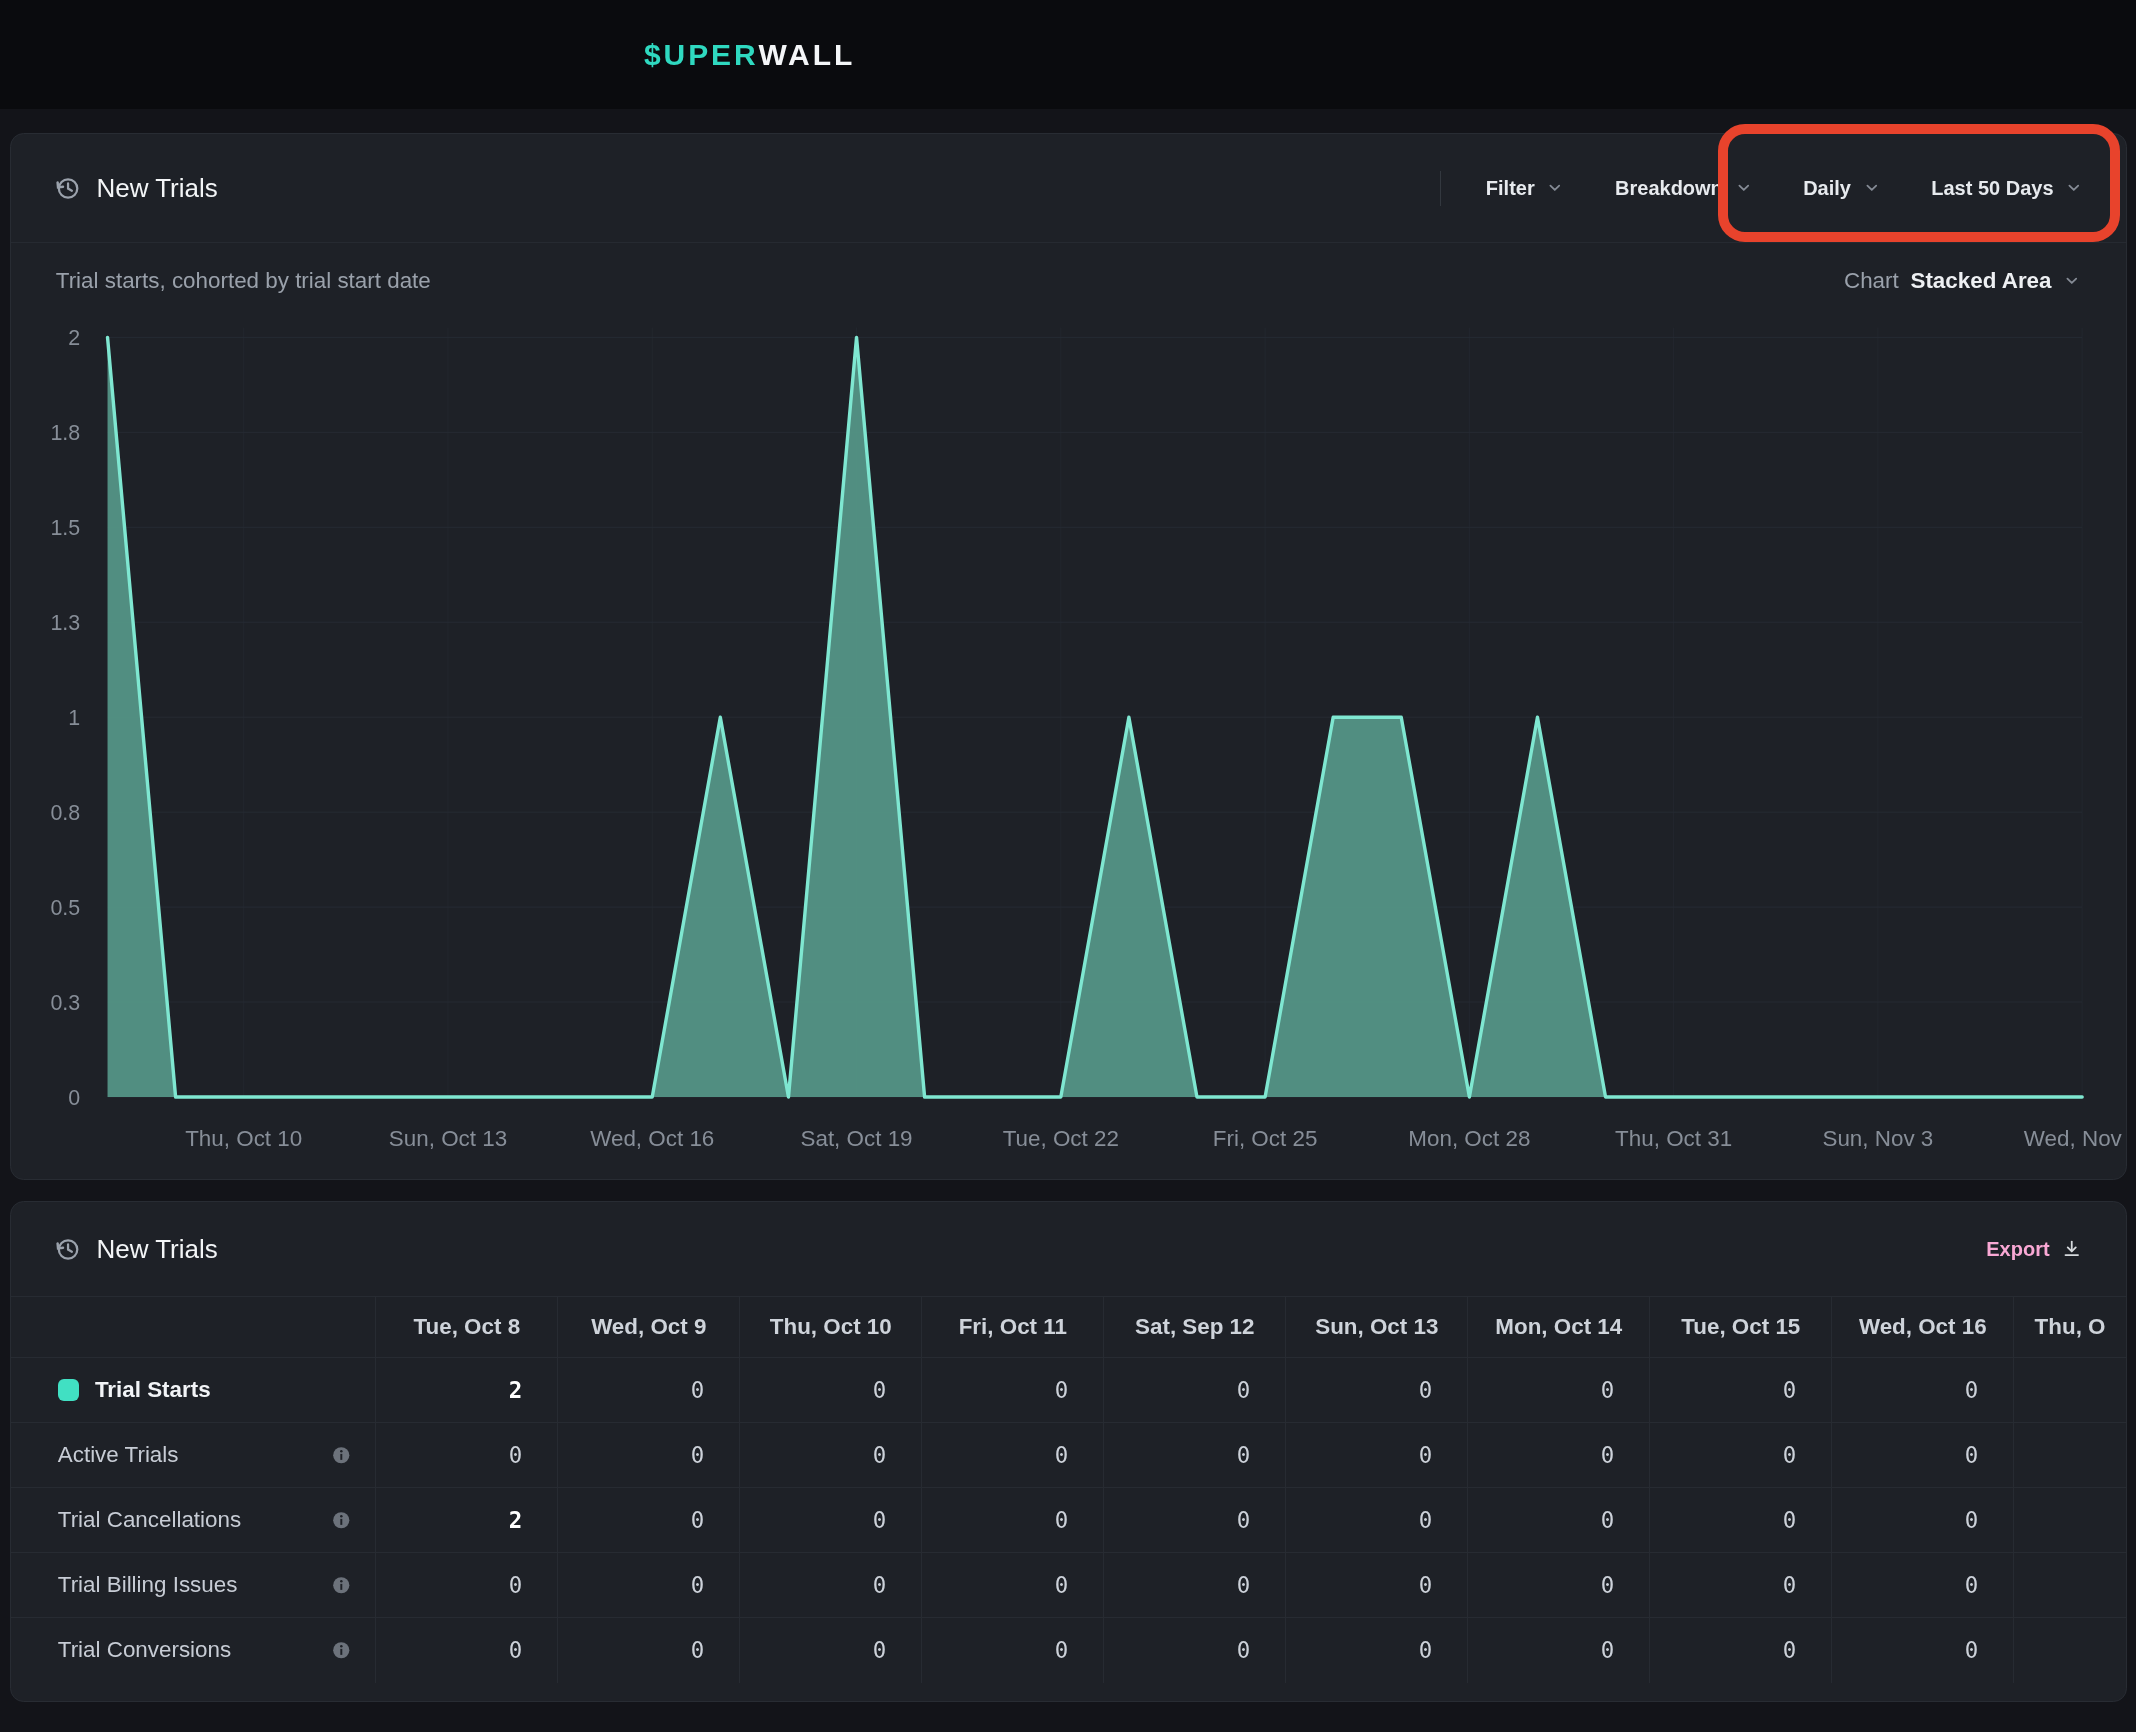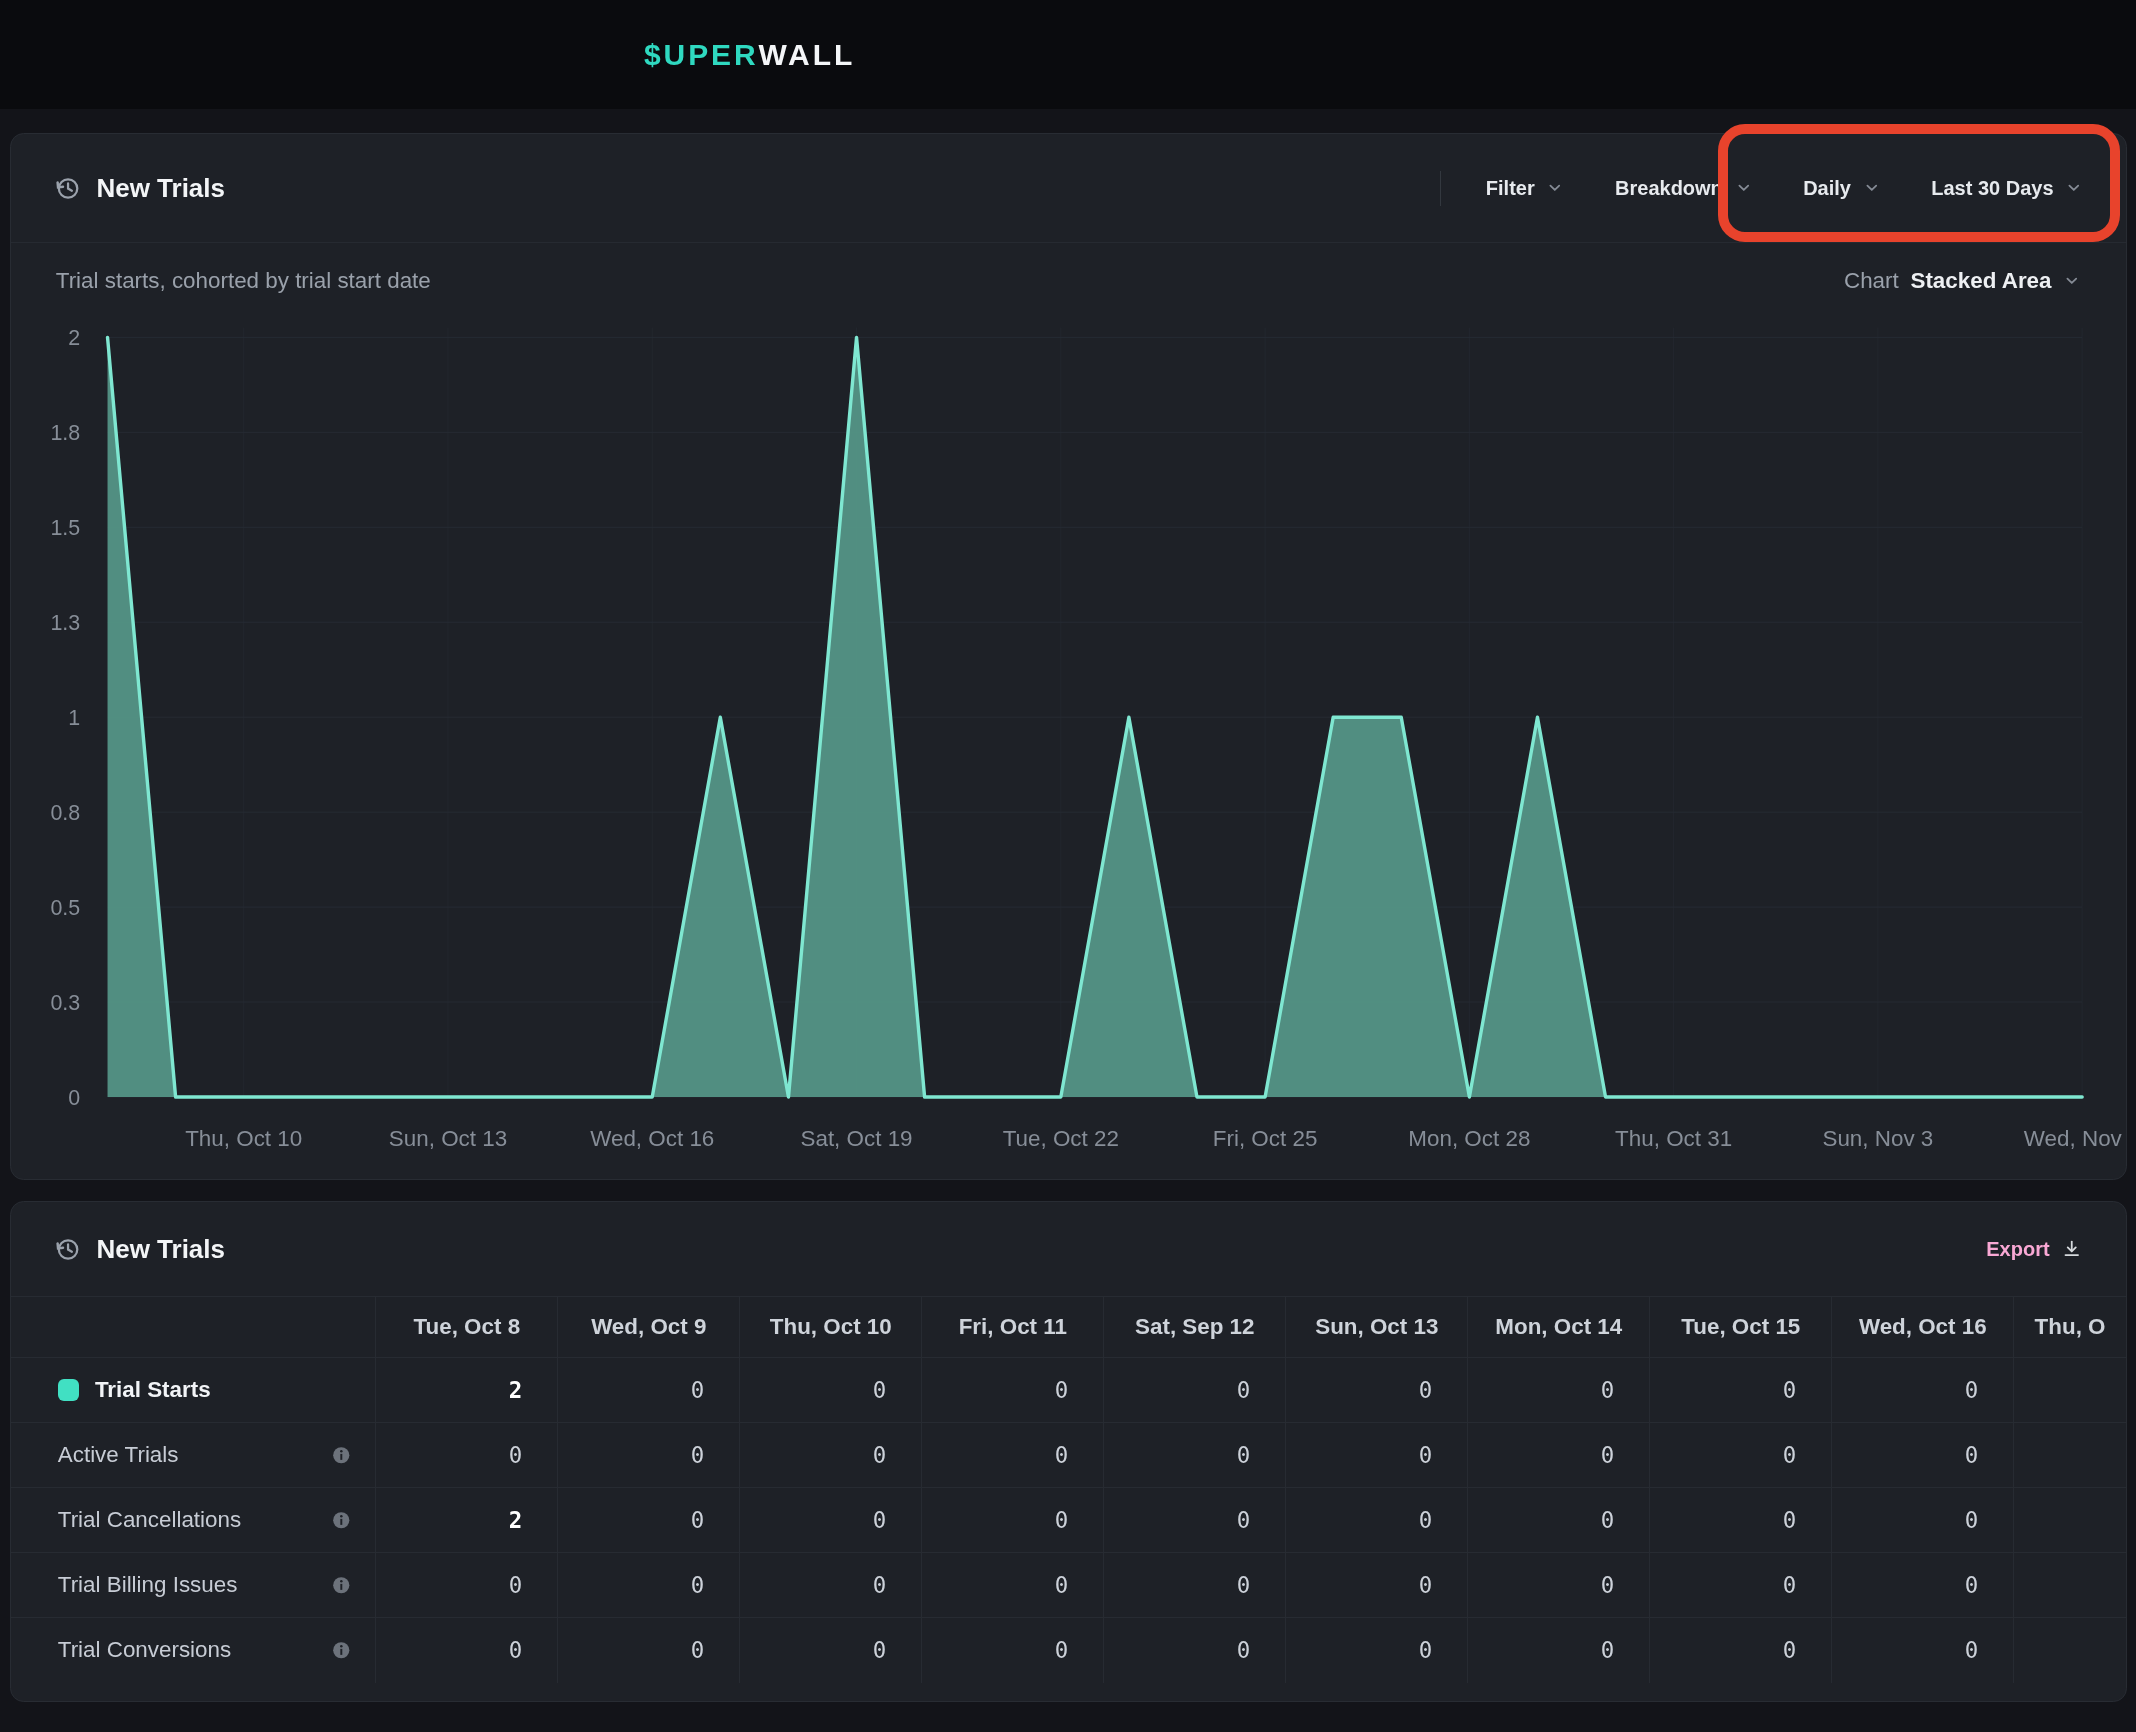--- a/index.html
+++ b/index.html
@@ -24,21 +24,21 @@
     position:absolute; left:9.8px; width:2117px;
     background:#1e2127; border:1px solid #282c33; border-radius:13.7px;
   }
   #chart-card { top:133px; height:1047px; }
   #table-card { top:1201px; height:501px; overflow:hidden; }
 
   .card-header { display:flex; align-items:center; padding:0 43px; }
   #chart-card .card-header { height:109px; border-bottom:1px solid #262a31; }
   #table-card .card-header { height:94px; }
 
-  .card-title { font-size:26px; font-weight:700; color:#f3f5f7; margin-left:15.6px; }
+  .card-title { font-size:26px; font-weight:400; color:#f3f5f7; margin-left:15.6px; }
 
   .hdr-right { margin-left:auto; display:flex; align-items:center; gap:51px; }
   button { background:none; border:none; font:inherit; color:inherit; cursor:pointer; }
   .hbtn { display:flex; align-items:center; gap:11.7px; font-size:20px; font-weight:700; color:#e7eaee; padding:0; }
   .vdiv { width:1px; height:35px; background:#33383f; margin-right:-5.9px; }
 
   .sub-row { display:flex; align-items:center; padding:0 45px; margin-top:25px; }
   .subtitle { font-size:22.4px; color:#9aa1ab; }
   .chart-type { margin-left:auto; display:flex; align-items:center; gap:11.7px; font-size:22.4px; }
   .chart-type .lab { color:#9aa1ab; }
@@ -104,21 +104,21 @@
             <path d="M6 9l6 6 6-6"></path>
           </svg>
       </button>
       <button class="hbtn">
         <span>Daily</span>
         <svg width="17.6" height="17.6" viewBox="0 0 24 24" fill="none" stroke="#858b95" stroke-width="2.4" stroke-linecap="round" stroke-linejoin="round">
             <path d="M6 9l6 6 6-6"></path>
           </svg>
       </button>
       <button class="hbtn">
-        <span>Last 30 Days</span>
+        <span>Last 50 Days</span>
         <svg width="17.6" height="17.6" viewBox="0 0 24 24" fill="none" stroke="#858b95" stroke-width="2.4" stroke-linecap="round" stroke-linejoin="round">
             <path d="M6 9l6 6 6-6"></path>
           </svg>
       </button>
     </div>
   </div>
 
   <div class="sub-row">
     <span class="subtitle">Trial starts, cohorted by trial start date</span>
     <button class="chart-type">

